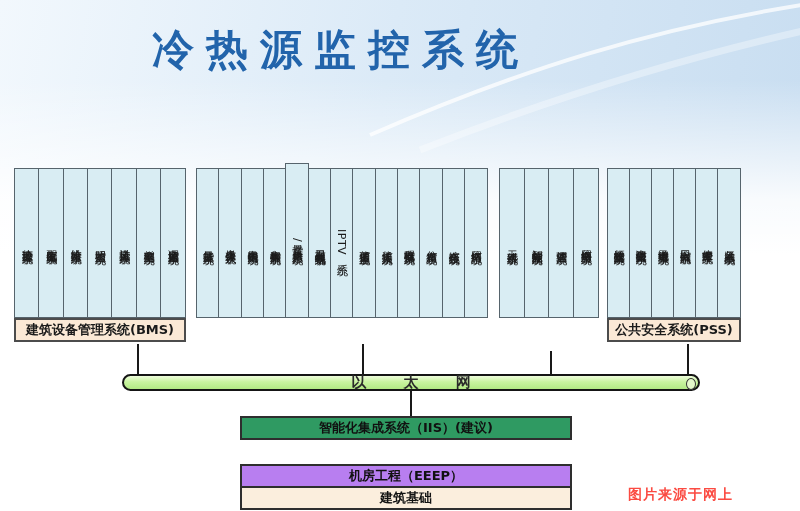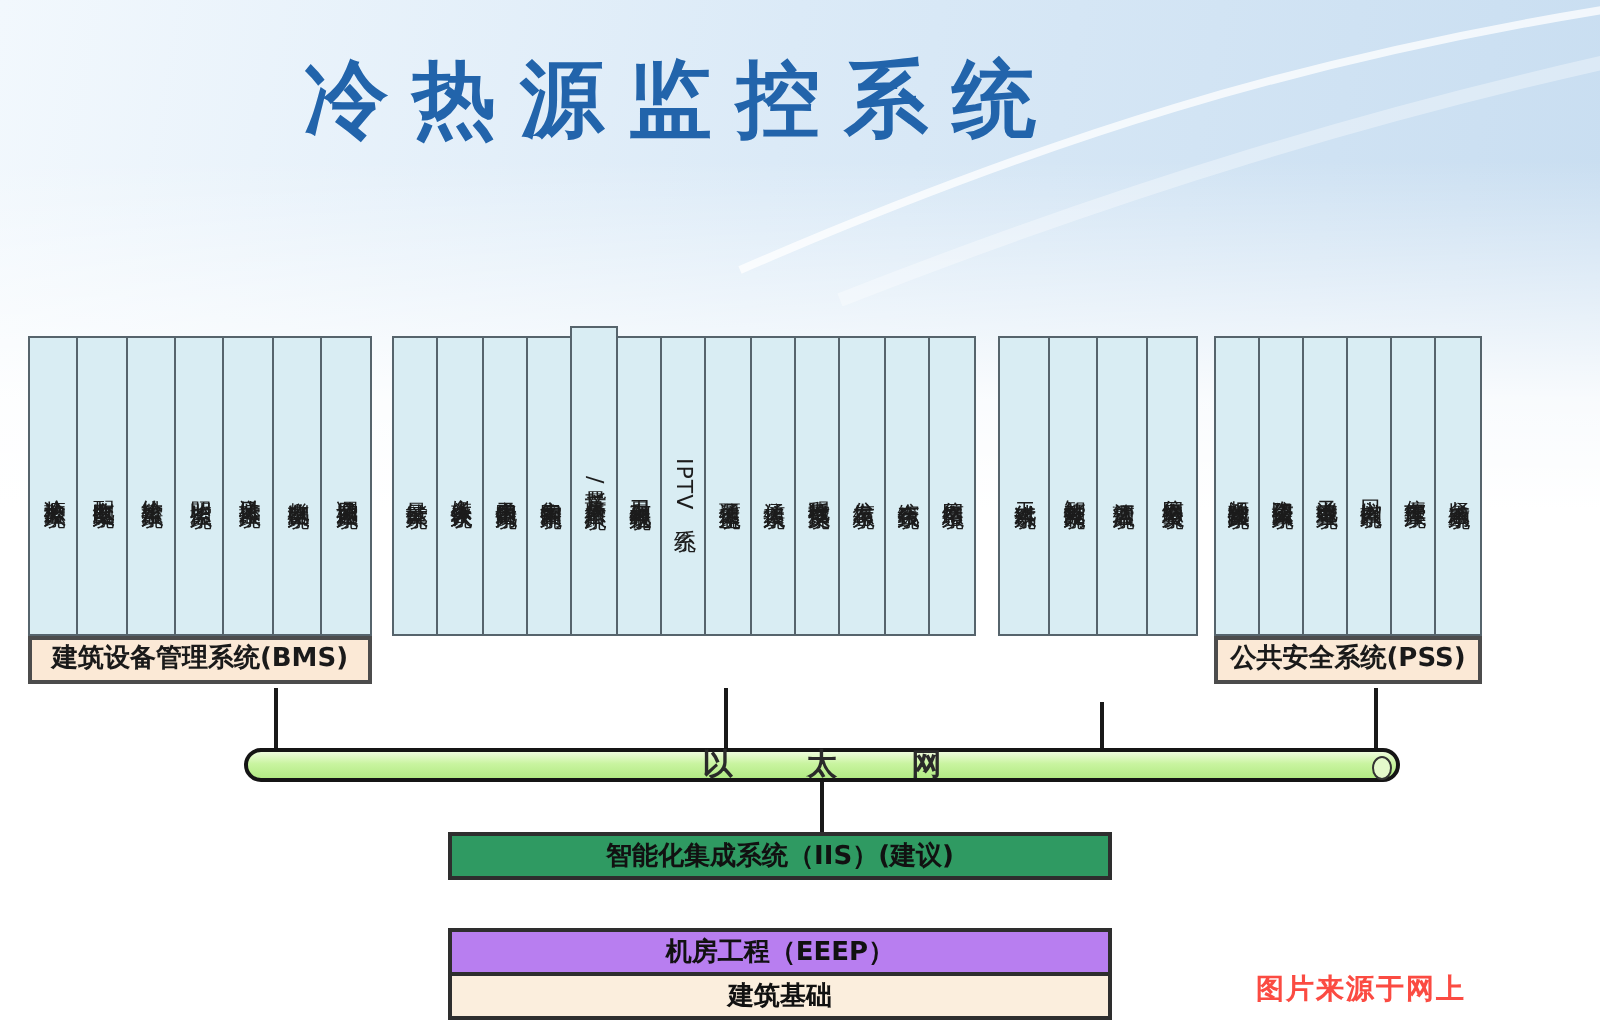--- a/index.html
+++ b/index.html
@@ -62,21 +62,21 @@
   }
   .ethernet-label {
     font-size:15px; color:#2a2a2a; letter-spacing:16px; padding-left:16px;
     font-weight:bold; white-space:nowrap;
   }
   .bar-cap {
     position:absolute; right:2px; top:1.5px; width:8px; height:10px;
     border:1.5px solid #333; border-radius:50%; background:#e4f9cb;
   }
 
-  .stack { position:absolute; left:224px; top:416px; width:332px;text-align:right; }
+  .stack { position:absolute; left:240px; top:416px; width:332px;text-align:right; }
   .stack-row {
     height:20px; box-sizing:content-box;
     border:2px solid #2e2e2e; margin-top:-2px;
     display:flex; align-items:center; justify-content:center;
     font-weight:bold; font-size:13px; color:#111; white-space:nowrap;
   }
   .stack-row:first-child { margin-top:0; }
 
   .watermark {
     position:absolute; left:628px; top:486px;

